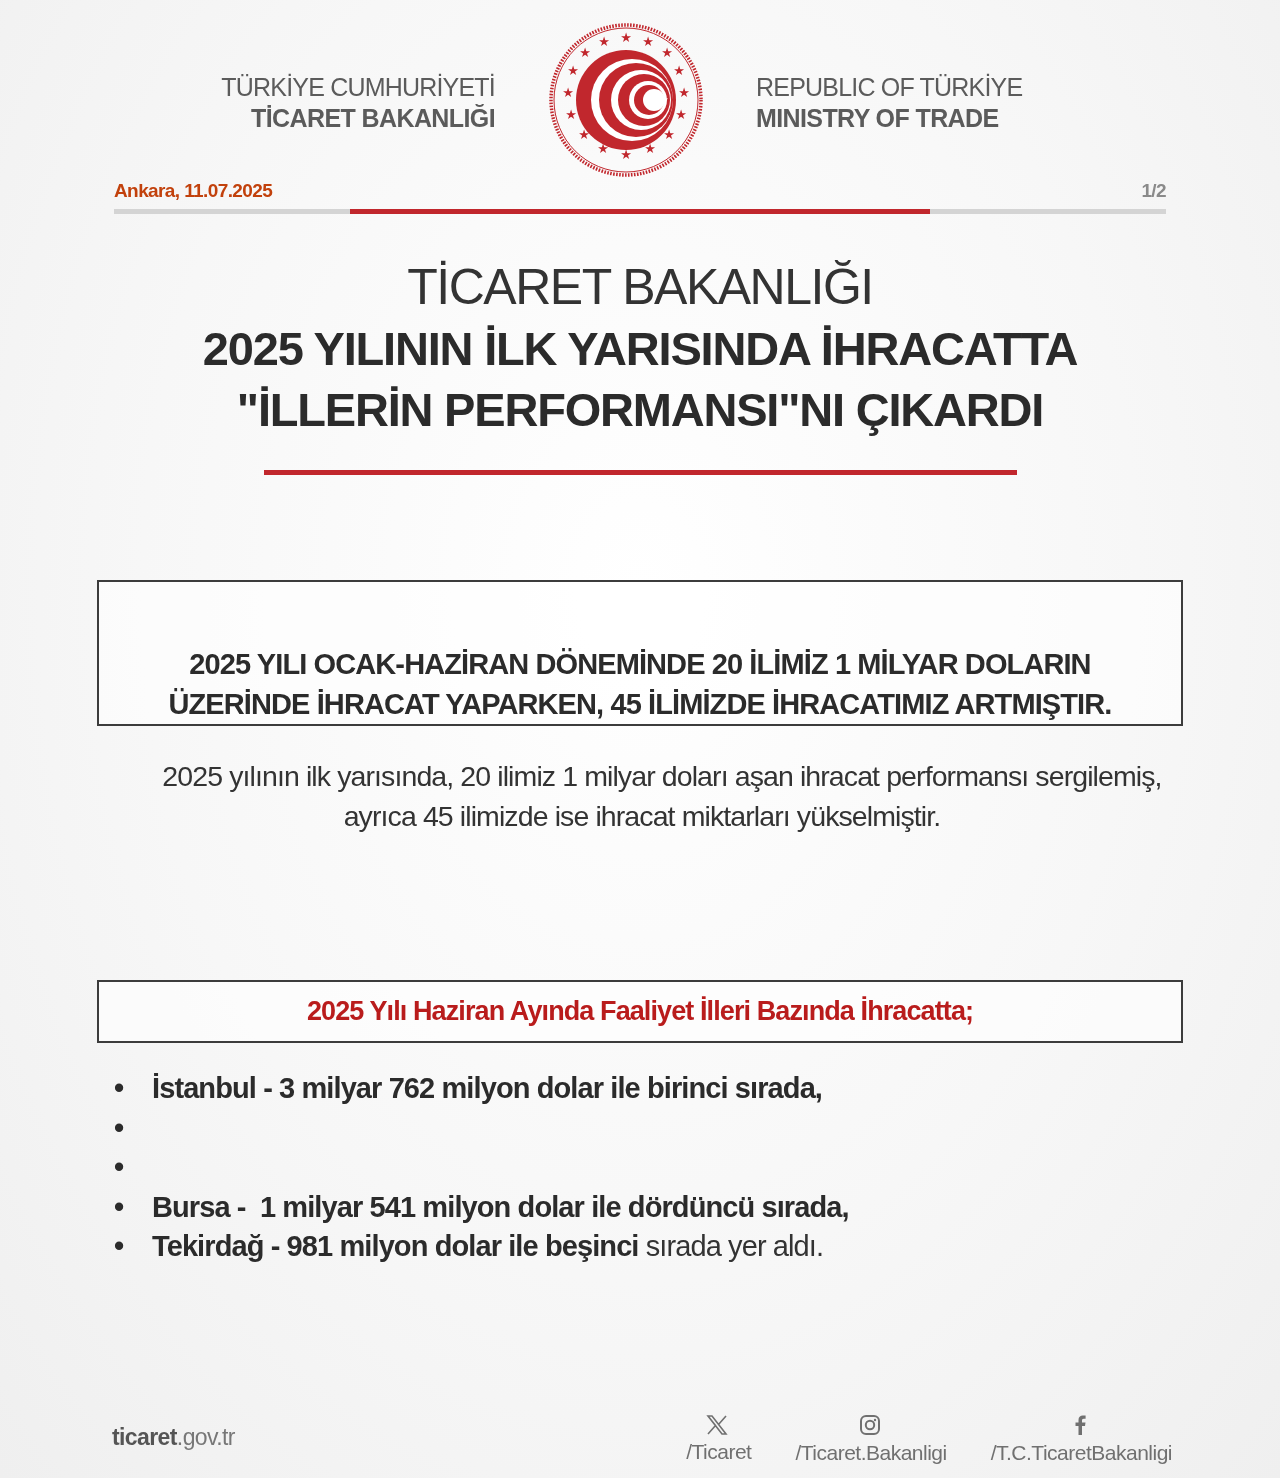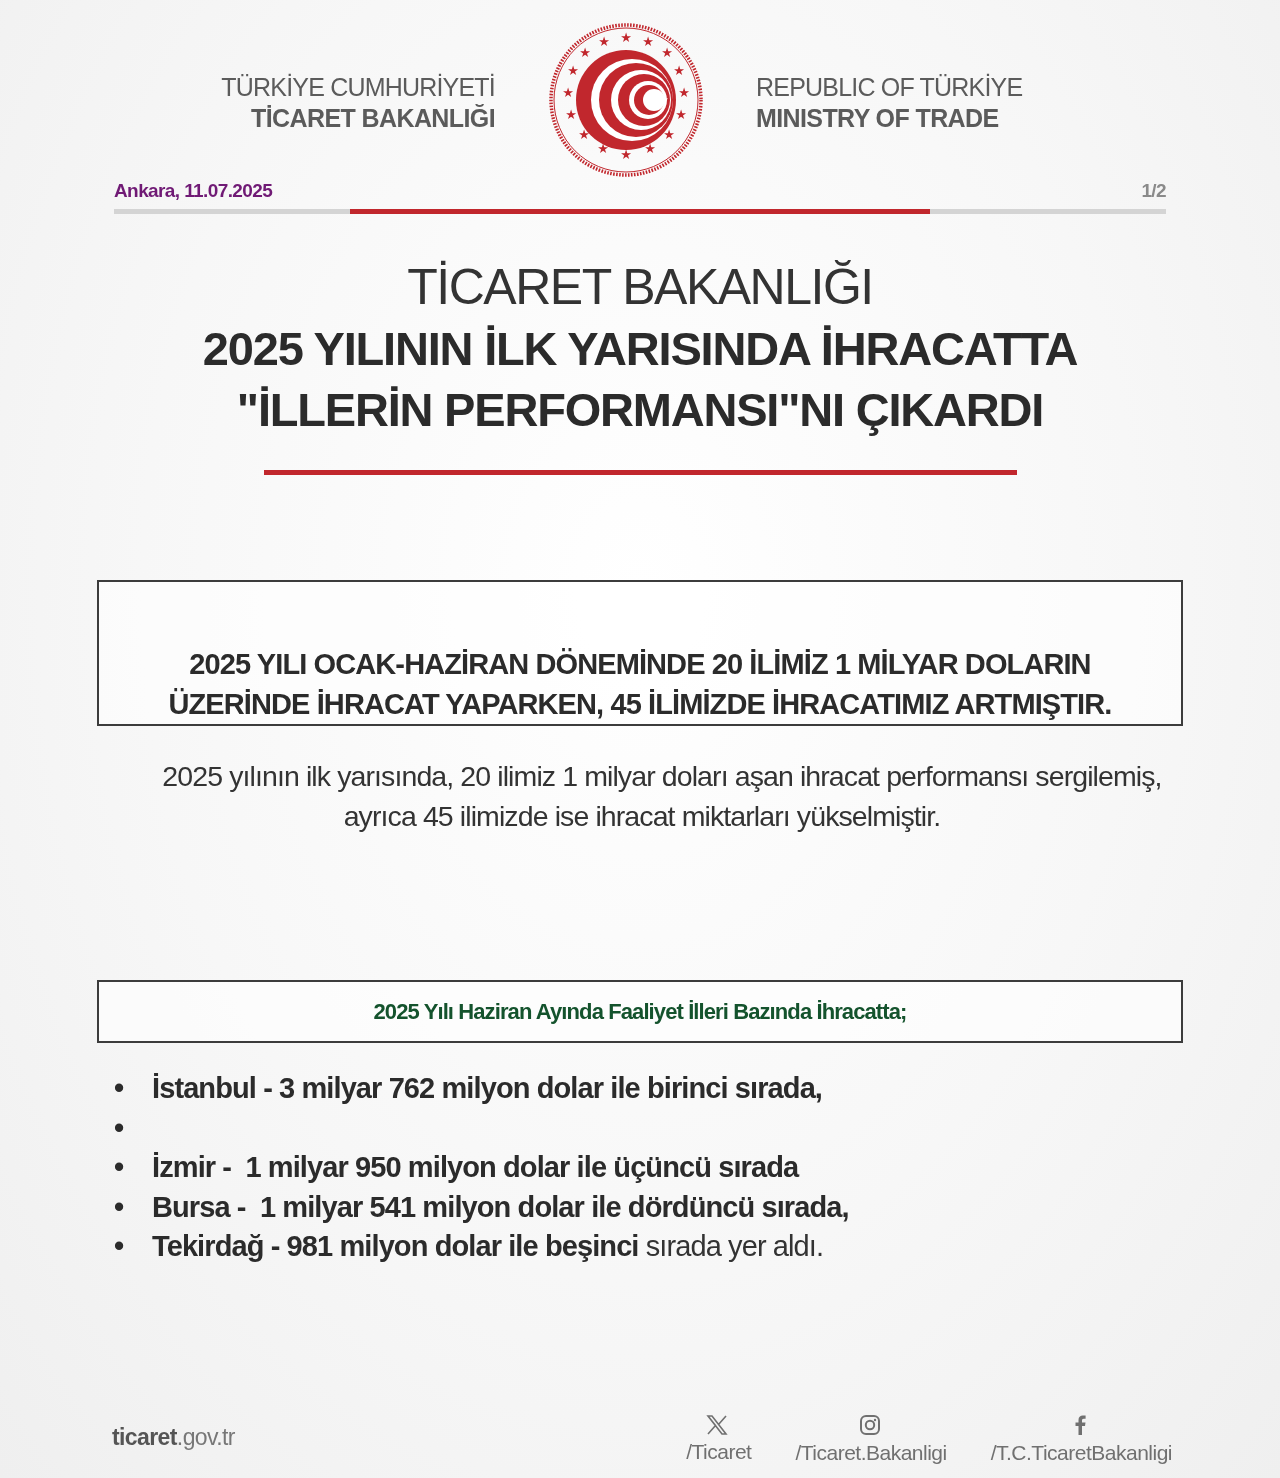--- a/index.html
+++ b/index.html
@@ -14,21 +14,21 @@
     .abs { position: absolute; }
 
     
     .hdr-left { left: 150px; top: 72px; width: 345px; text-align: right; color: #5b5b5b; }
     .hdr-right { left: 756px; top: 72px; width: 360px; text-align: left; color: #5b5b5b; }
     .hdr-line1 { font-size: 25px; letter-spacing: -0.8px; line-height: 31px; font-weight: 400; }
     .hdr-line2 { font-size: 25px; letter-spacing: -0.6px; line-height: 31px; font-weight: 700; }
     .emblem { left: 548px; top: 22px; width: 156px; height: 156px; }
 
     
-    .meta-date { left: 114px; top: 180px; font-size: 19px; color: #701a75; font-weight: 700; letter-spacing: -0.6px; }
+    .meta-date { left: 114px; top: 180px; font-size: 19px; color: #c2410c; font-weight: 700; letter-spacing: -0.6px; }
     .meta-page { right: 114px; top: 180px; font-size: 19px; color: #8a8a8a; font-weight: 700; letter-spacing: -0.6px; }
     .rule-grey { left: 114px; top: 209px; width: 1052px; height: 5px; background: #d4d4d4; }
     .rule-red-top { left: 350px; top: 209px; width: 580px; height: 5px; background: #c1272d; }
 
     
     .title-wrap { left: 0; top: 256px; width: 1280px; text-align: center; }
     .title-sub { font-size: 50px; font-weight: 400; color: #333; letter-spacing: -1.5px; line-height: 62px; }
     .title-main { font-size: 47px; font-weight: 700; color: #2b2b2b; letter-spacing: -1.2px; line-height: 61px; }
     .rule-red-title { left: 264px; top: 470px; width: 753px; height: 5px; background: #c1272d; }
 
@@ -47,21 +47,21 @@
     .para p { margin: 0; }
     .indent { text-indent: 40px; }
 
     
     .box2 {
       left: 97px; top: 980px; width: 1086px; height: 63px;
       border: 2px solid #3c3c3c;
       background: rgba(255,255,255,0.6);
       display: flex; align-items: center; justify-content: center;
     }
-    .box2-text { font-size: 22px; font-weight: 700; color: #14532d; letter-spacing: -0.9px; }
+    .box2-text { font-size: 27px; font-weight: 700; color: #b91c1c; letter-spacing: -0.9px; }
 
     
     .list { left: 112px; top: 1069px; width: 1060px; list-style: none; }
     .list li { display: flex; align-items: baseline; font-size: 29px; line-height: 39.5px; color: #2b2b2b; letter-spacing: -0.9px; }
     .bullet { width: 40px; flex: 0 0 40px; font-weight: 700; padding-left: 2px; }
     .list b { font-weight: 700; }
     .list .rest { font-weight: 400; color: #333; }
 
     
     .footer { left: 112px; top: 1424px; width: 1060px; height: 30px; display: flex; color: #6f6f6f; }
@@ -150,21 +150,20 @@
 <ul class="abs list">
   <li>
     <span class="bullet">•</span>
     <span><b>İstanbul - 3 milyar 762 milyon dolar ile birinci sırada,</b><span class="rest"></span></span>
   </li>
   <li>
     <span class="bullet">•</span>
   </li>
   <li>
     <span class="bullet">•</span>
-    <span><b style="white-space:pre">İzmir -  1 milyar 950 milyon dolar ile üçüncü sırada</b><span class="rest"></span></span>
   </li>
   <li>
     <span class="bullet">•</span>
     <span><b style="white-space:pre">Bursa -  1 milyar 541 milyon dolar ile dördüncü sırada,</b><span class="rest"></span></span>
   </li>
   <li>
     <span class="bullet">•</span>
     <span><b>Tekirdağ - 981 milyon dolar ile beşinci</b><span class="rest" style="white-space:pre"> sırada yer aldı.</span></span>
   </li>
 </ul>

